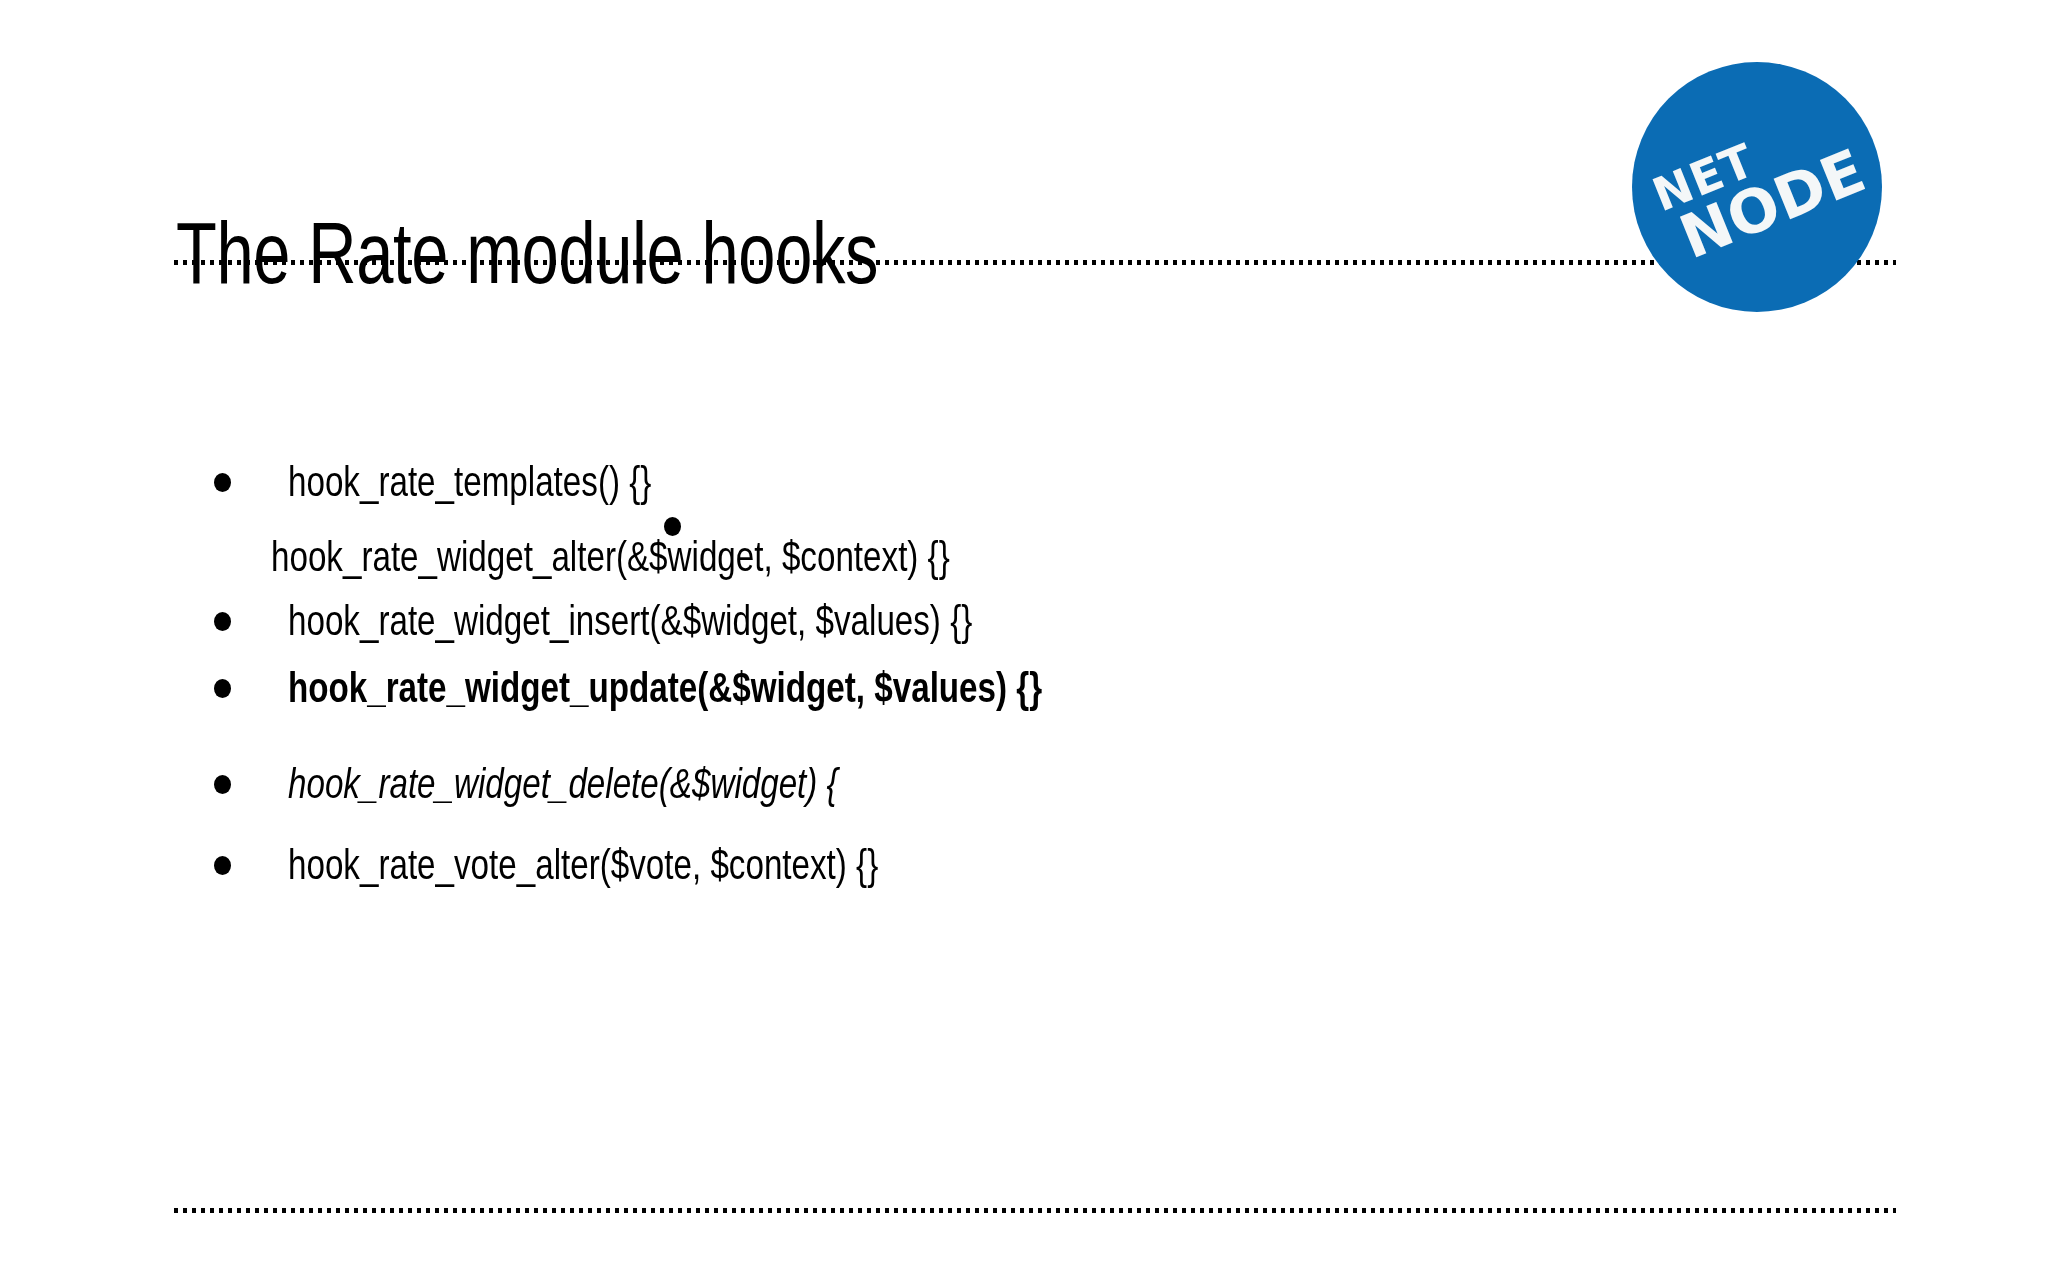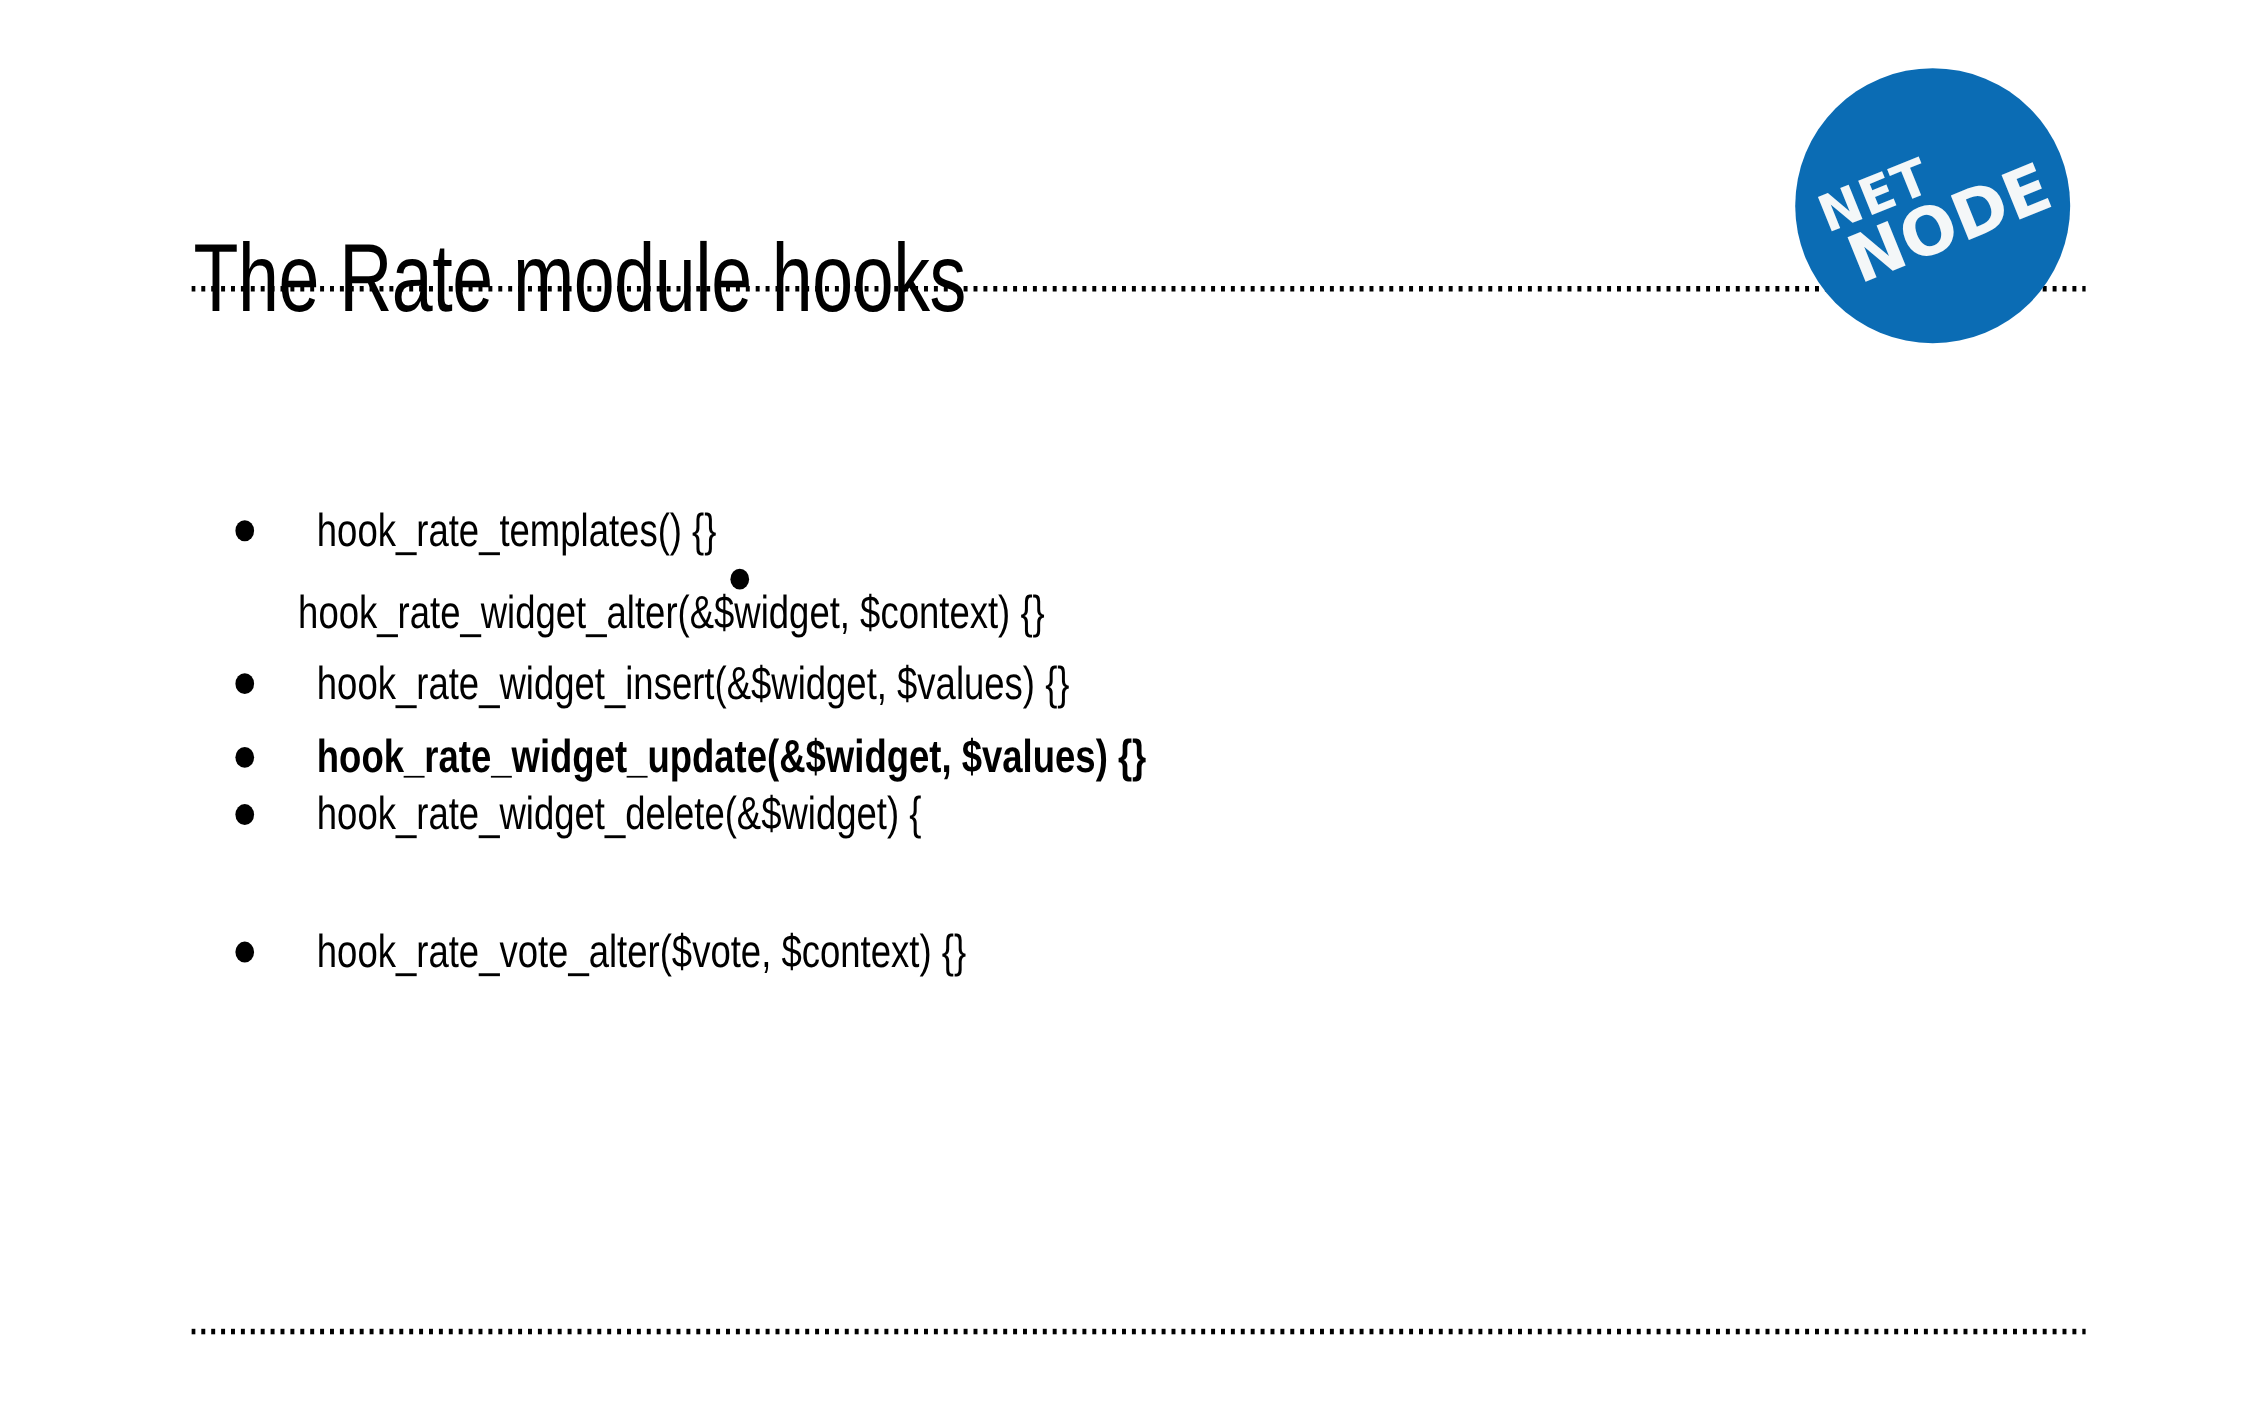--- a/index.html
+++ b/index.html
@@ -114,21 +114,21 @@
     left: 214px;
     height: 44px;
     display: flex;
     align-items: center;
   }
 
   .bullet-item:nth-child(1) { top: 460px; }
   .bullet-item:nth-child(2) { top: 517px; flex-direction: column; }
   .bullet-item:nth-child(3) { top: 599px; text-align: center; }
   .bullet-item:nth-child(4) { top: 666px; font-weight: bold; }
-  .bullet-item:nth-child(5) { top: 718px; }
+  .bullet-item:nth-child(5) { top: 762px; font-style: italic; }
   .bullet-item:nth-child(6) { top: 843px; }
 
   .bullet-marker {
     width: 17px;
     height: 19px;
     border-radius: 50%;
     background: #000000;
     flex: 0 0 auto;
   }
 

